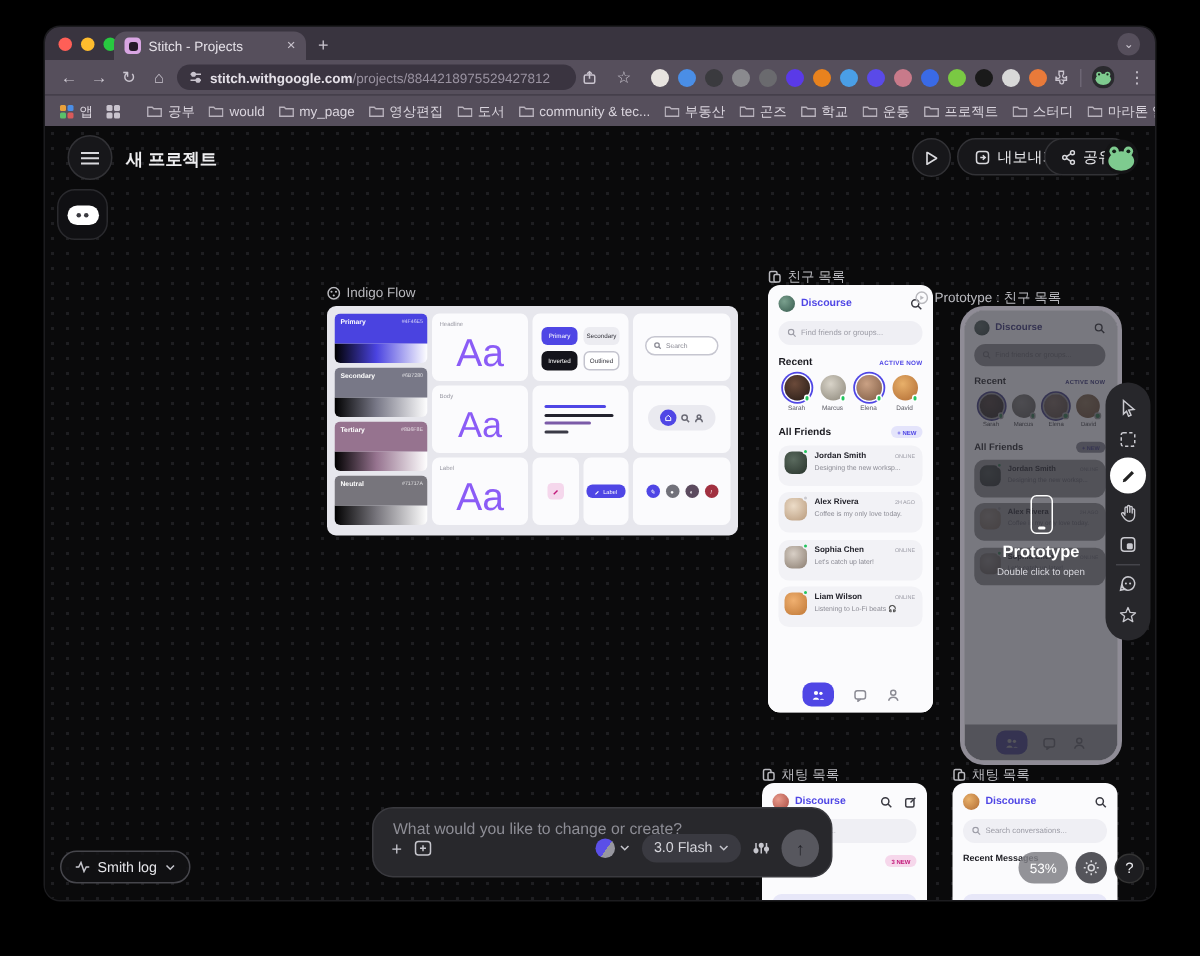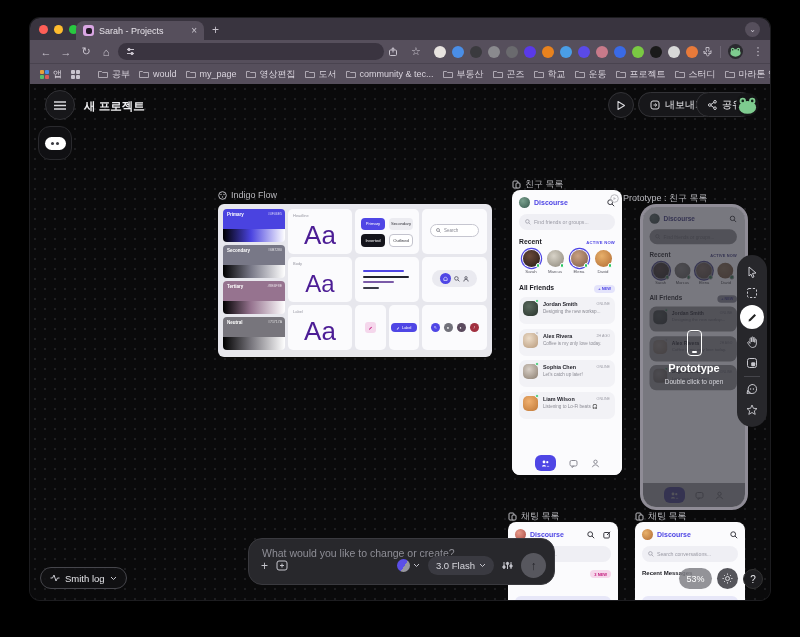--- a/index.html
+++ b/index.html
@@ -44,21 +44,21 @@
 
 .indigo-frame{position:absolute;left:188px;top:120px;width:274px;height:153px;border-radius:6px;background:#E7E7ED;padding:5px;display:grid;grid-template-columns:62px 64px 64px 1fr;grid-template-rows:45px 45px 45px;gap:3px}
 .swcol{grid-row:1/4;display:flex;flex-direction:column;gap:3px}
 .swatch{flex:1;border-radius:4px;overflow:hidden;display:flex;flex-direction:column}
 .sw-top{height:20px;position:relative}
 .sw-top .nm{position:absolute;left:4px;top:3px;font-size:4.5px;font-weight:700;color:#fff}
 .sw-top .hx{position:absolute;right:3px;top:3px;font-size:3.5px;color:rgba(255,255,255,.75)}
 .sw-strip{flex:1}
 .card{background:#FBFBFD;border-radius:5px;position:relative;overflow:hidden}
 .card .tiny{position:absolute;left:5px;top:4px;font-size:4px;color:#9A9AA4}
-.aa{position:absolute;left:0;right:0;top:8px;bottom:0;display:flex;align-items:center;justify-content:center;color:#4c1d95}
+.aa{position:absolute;left:0;right:0;top:8px;bottom:0;display:flex;align-items:center;justify-content:center;color:#8b5cf6}
 .btn2x2{position:absolute;inset:9px 6px 7px 6px;display:grid;grid-template-columns:1fr 1fr;gap:4px}
 .mini-btn{border-radius:4px;font-size:4.2px;display:flex;align-items:center;justify-content:center}
 .search-card-pill{position:absolute;left:8px;right:8px;top:15px;height:13px;border:0.5px solid #C6C6D0;border-radius:7px;background:#fff;display:flex;align-items:center;gap:3px;padding:0 5px;font-size:4.5px;color:#8A8A94}
 .lines{position:absolute;left:8px;right:8px;top:13px;display:flex;flex-direction:column;gap:3.5px}
 .lines i{height:2px;border-radius:1px}
 .navpill{position:absolute;left:10px;right:10px;top:13px;height:17px;background:#EAEAF0;border-radius:9px;display:flex;align-items:center;justify-content:space-around;padding:0 6px}
 .navdot{width:11px;height:11px;border-radius:50%;background:#4F46E5;display:flex;align-items:center;justify-content:center}
 .r3split{display:grid;grid-template-columns:1fr 1fr;gap:3px}
 .chip-pink{width:11px;height:11px;border-radius:3px;background:#F5D7EC;display:flex;align-items:center;justify-content:center}
 .label-btn{width:26px;height:9px;border-radius:4px;background:#4F46E5;color:#fff;font-size:3.8px;display:flex;align-items:center;justify-content:center;gap:2px}
@@ -132,41 +132,42 @@
 <div class="window">
 
   <div class="tabstrip">
     <div class="lights">
       <span class="light" style="background:#FF5F57"></span>
       <span class="light" style="background:#FEBC2E"></span>
       <span class="light" style="background:#28C840"></span>
     </div>
     <div class="tab">
       <span class="favicon"></span>
-      <span class="tab-title">Sarah - Projects</span>
+      <span class="tab-title">Stitch - Projects</span>
       <span class="tab-x">×</span>
     </div>
     <span class="newtab">+</span>
     <span class="tabsearch">⌄</span>
   </div>
 
   <div class="toolbar">
     <span class="navbtn">←</span>
     <span class="navbtn">→</span>
     <span class="navbtn">↻</span>
     <span class="navbtn">⌂</span>
     <div class="urlpill">
       <svg width="9" height="9" viewBox="0 0 9 9">
             <g stroke="#C9C4CE" stroke-width="1">
               <line x1="1" y1="2.5" x2="8" y2="2.5"></line>
               <line x1="1" y1="6.5" x2="8" y2="6.5"></line>
               <circle cx="3" cy="2.5" r="1.2" fill="#C9C4CE"></circle>
               <circle cx="6" cy="6.5" r="1.2" fill="#C9C4CE"></circle>
             </g>
           </svg>
+      <span class="url"><b style="font-weight:700">stitch.withgoogle.com</b><span class="path">/projects/8844218975529427812</span></span>
     </div>
     <span class="navbtn">
       <svg width="10" height="10" viewBox="0 0 10 10">
             <rect x="1.5" y="3" width="7" height="5.5" rx="1" fill="none" stroke="#C9C4CE"></rect>
             <path d="M5 5.5 V0.8 M3.4 2.2 L5 0.8 L6.6 2.2" fill="none" stroke="#C9C4CE"></path>
           </svg>
     </span>
     <span class="navbtn">☆</span>
     <div class="exts">
       <span class="ext" style="background:#E8E4E0"></span>

